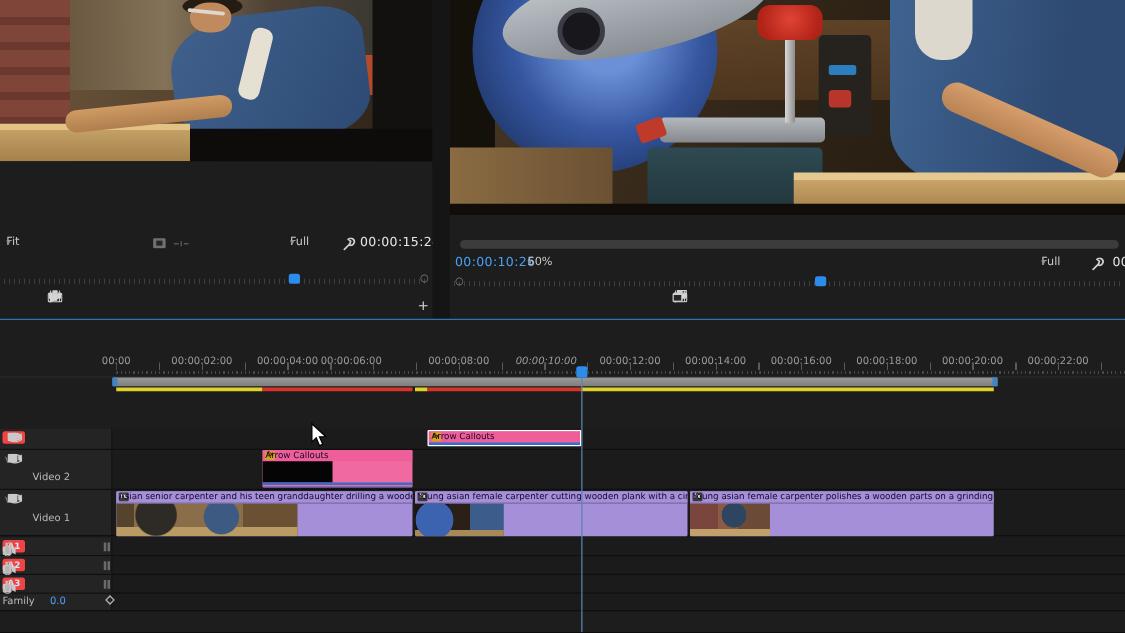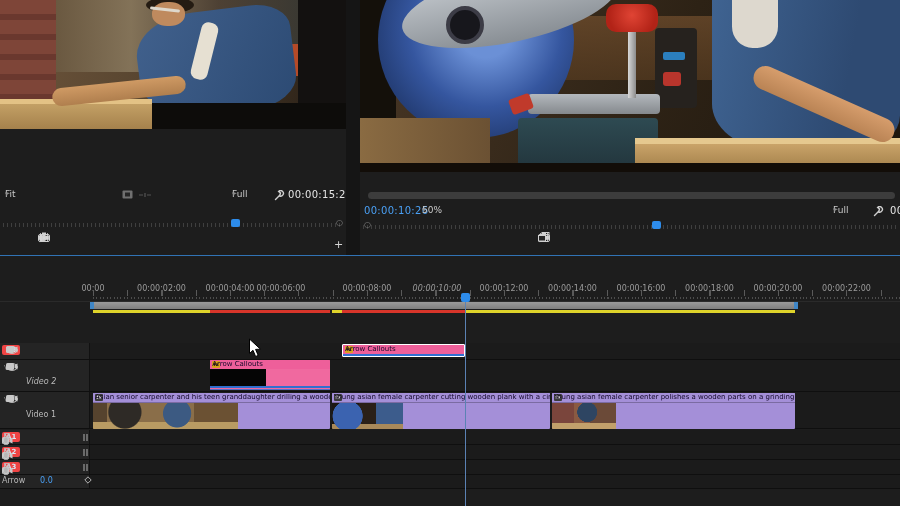--- a/index.html
+++ b/index.html
@@ -352,21 +352,21 @@
                 <path d="M8.5 2 L11.5 0.5 V6.5 L8.5 5 Z" fill="#c9c9c9"></path>
               </svg>
             </span>
           <span>
               <svg width="12" height="8">
                 <ellipse cx="6" cy="4" rx="5.4" ry="3.4" fill="none" stroke="#c9c9c9"></ellipse>
                 <circle cx="6" cy="4" r="1.5" fill="#c9c9c9"></circle>
               </svg>
             </span>
         </span>
-        <span class="tname" style="top:17px;font-style:italic;">Video 2</span>
+        <span class="tname" style="top:17px;">Video 2</span>
       </div>
     </div>
     <div class="track-row rel" style="top:136px;height:37px;">
       <div class="track-head">
         <span class="vtag">V1</span>
         <span class="thicons" style="margin-top:1px;">
           <span>
               <svg width="12" height="8">
                 <rect width="8" height="7" rx="1.5" fill="#c9c9c9"></rect>
                 <path d="M8.5 2 L11.5 0.5 V6.5 L8.5 5 Z" fill="#c9c9c9"></path>
@@ -438,21 +438,21 @@
             <svg width="8" height="11">
               <rect x="2.2" y="0.5" width="3.4" height="5.6" rx="1.7" fill="#b5b5b5"></rect>
               <path d="M1 4.8 a3 3 0 0 0 6 0 M4 8 v2.3" stroke="#b5b5b5" fill="none"></path>
             </svg>
           </span>
         <span class="meter2"></span>
       </div>
     </div>
     <div class="track-row rel" style="top:219px;height:14px;">
       <div class="track-head rel" style="padding:0;">
-        <span class="master-lbl">Arrow</span>
+        <span class="master-lbl">Family</span>
         <span class="master-val">0.0</span>
         <span class="master-pen">
             <svg width="8" height="8">
               <path d="M4 0.8 L7.2 4 4 7.2 0.8 4 Z" fill="none" stroke="#b5b5b5"></path>
             </svg>
           </span>
       </div>
     </div>
 
     <div id="clips-layer">

